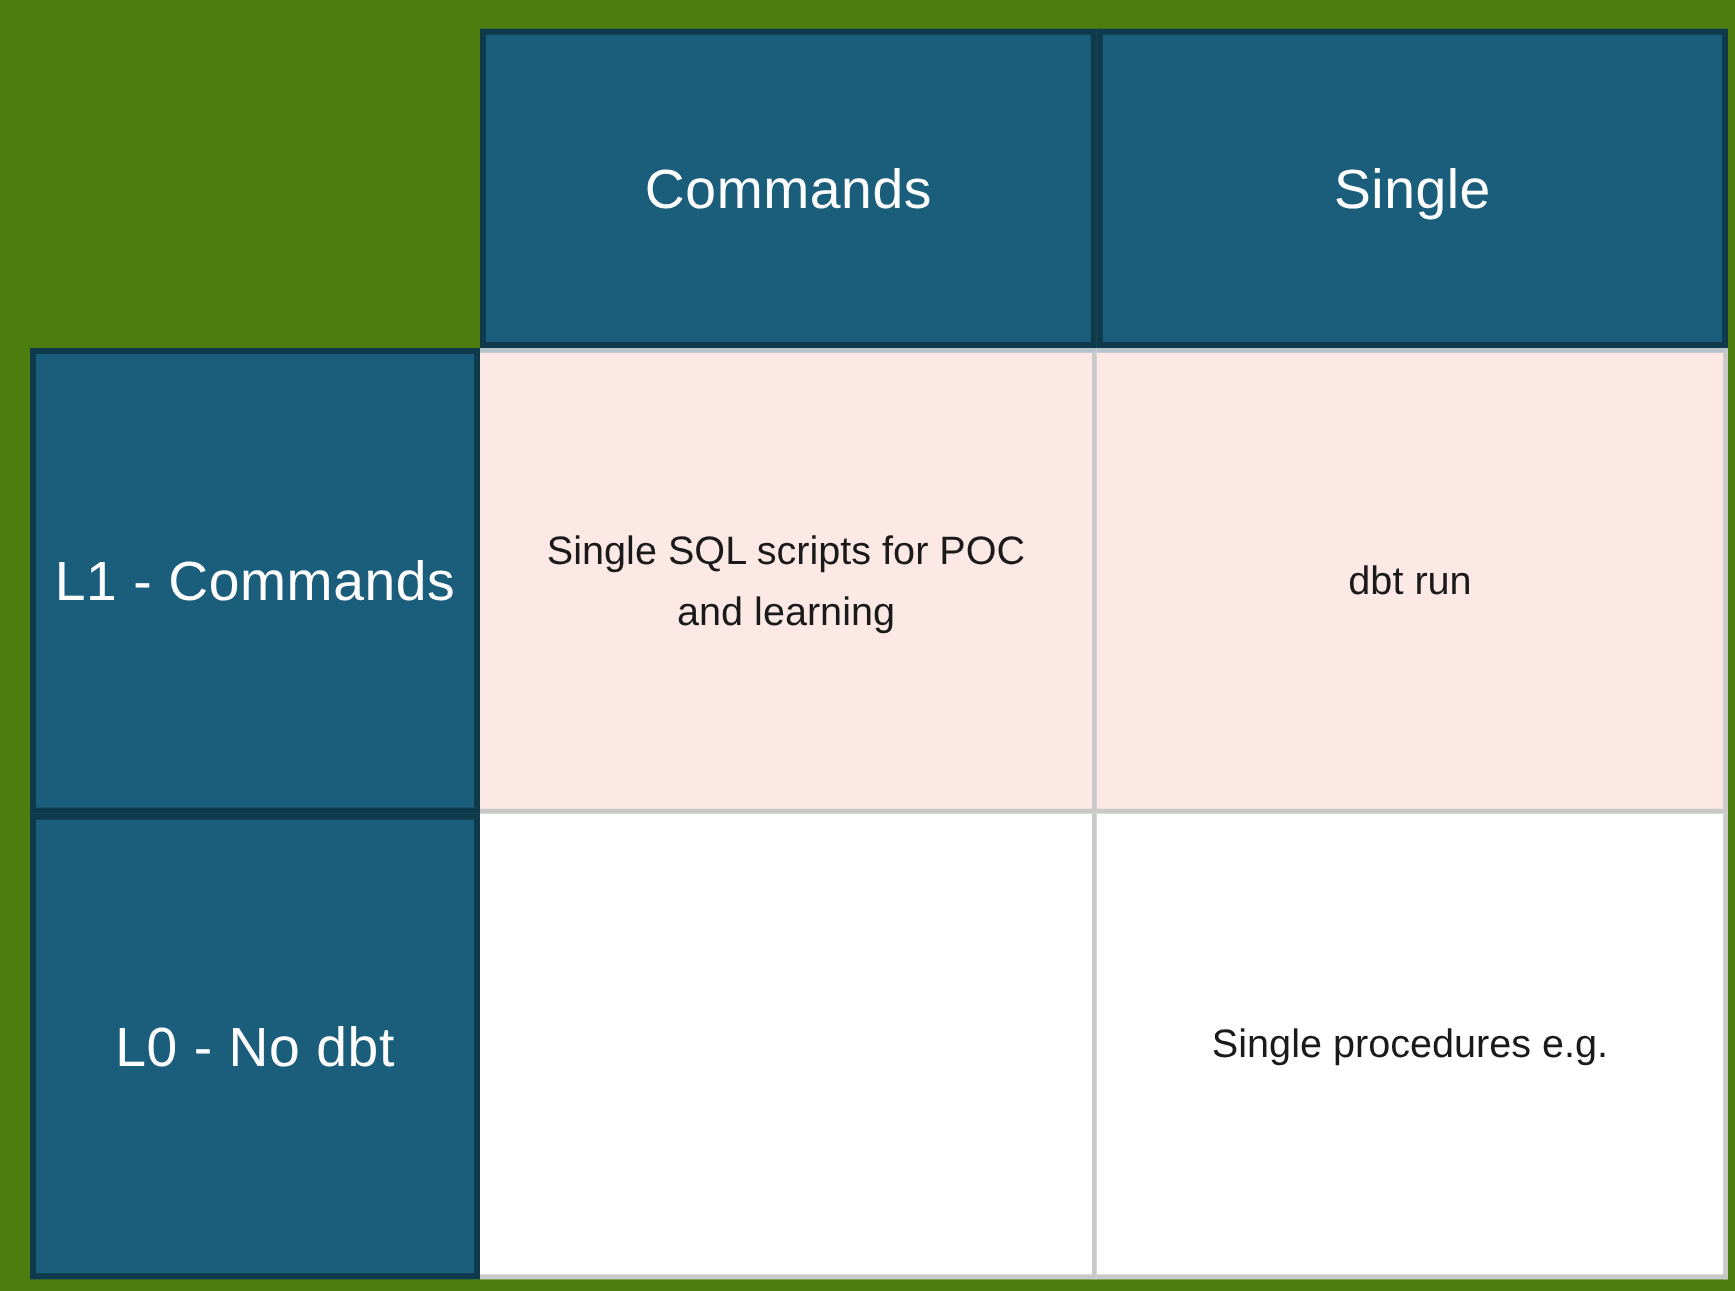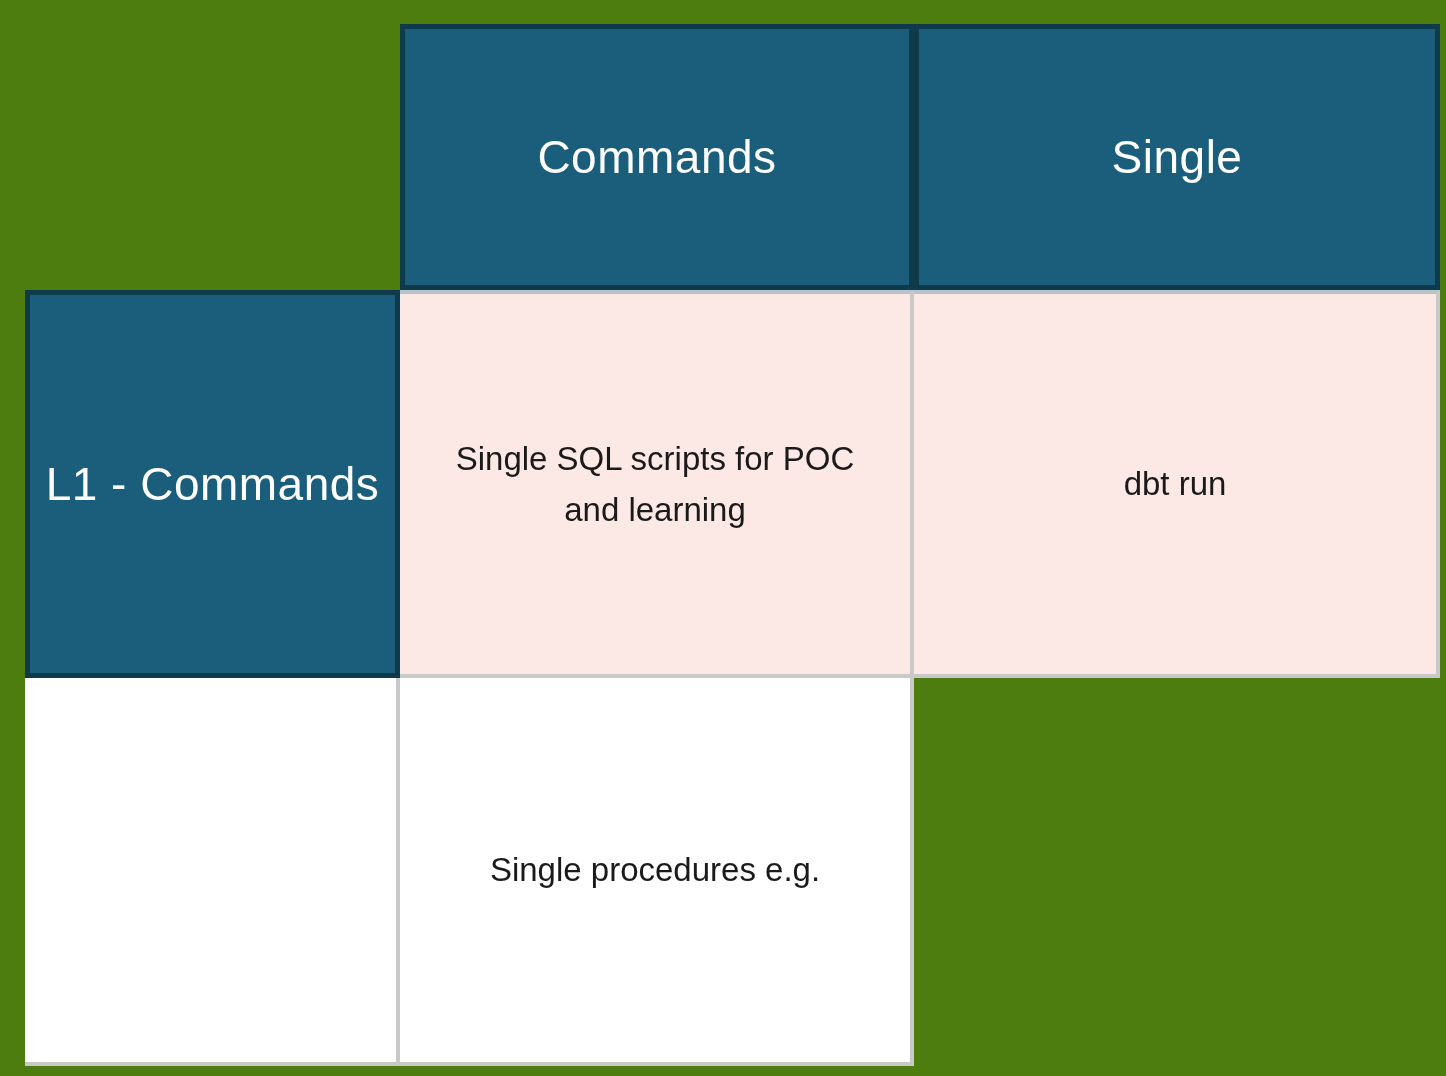--- a/index.html
+++ b/index.html
@@ -99,20 +99,23 @@
     </div>
 
     <div class="cell body highlight bt-light bb-gray br-gray">
       <span class="body-text">Single SQL scripts for POC and learning</span>
     </div>
 
     <div class="cell body highlight bt-light bb-gray br-gray">
       <span class="body-text">dbt run</span>
     </div>
 
+    <div class="cell teal">
+      <span class="head-label">L0 - No dbt</span>
+    </div>
 
     <div class="cell body bb-gray br-gray">
       <span class="body-text"></span>
     </div>
 
     <div class="cell body bb-gray br-gray">
       <span class="body-text">Single procedures e.g.</span>
     </div>
 
   </div>

